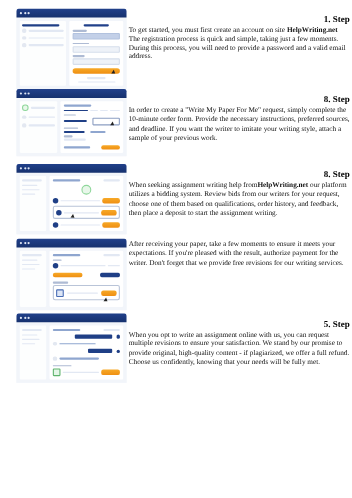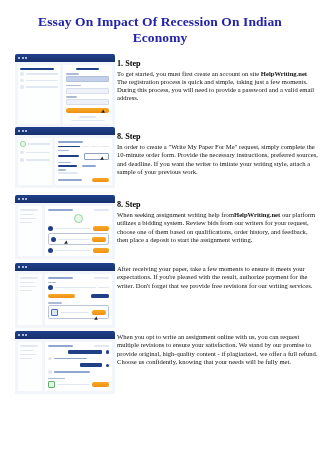--- a/index.html
+++ b/index.html
@@ -47,21 +47,21 @@
     flex: 0 0 115px;
     padding-left: 15px;
     box-sizing: border-box;
   }
   .text-wrap {
     flex: 1 1 auto;
     padding: 2px 2px 0 2px;
     box-sizing: border-box;
   }
   .step-head {
-    text-align: left;
+    text-align: right;
     font-weight: bold;
     font-size: 8.2px;
     line-height: 10px;
     margin: 3px 0 1px 0;
     color: #000;
     font-family: "Liberation Serif", serif;
   }
   .step-body {
     font-size: 6.6px;
     line-height: 8.1px;
@@ -188,21 +188,20 @@
     width: 5px; height: 5px; border-radius: 1px;
     background: #dde6f6; border: 0.5px solid #4a6db5;
     flex: 0 0 5px;
   }
 </style>
 </head>
 <body>
 
 <div class="page">
 
-  <h1 class="doc-title">Essay On Impact Of Recession On Indian Economy</h1>
 
   <div class="steps">
 
     <div class="step-row">
       <div class="shot-wrap">
         <div class="mock">
           <div class="mock-bar">
             <span class="dot"></span>
             <span class="dot"></span>
             <span class="dot"></span>
@@ -443,18 +442,19 @@
               <div class="row-flex">
                 <span class="green-box"></span>
                 <span class="bline light" style="flex:1;margin:0"></span>
                 <span class="btn-orange sm" style="width:28%"></span>
               </div>
             </div>
           </div>
         </div>
       </div>
       <div class="text-wrap">
+        <div class="step-head">5. Step</div>
         <div class="step-body"><span>When you opt to write an assignment online with us, you can request multiple revisions to ensure your satisfaction. We stand by our promise to provide original, high-quality content - if plagiarized, we offer a full refund. Choose us confidently, knowing that your needs will be fully met.</span><b></b><span></span></div>
       </div>
     </div>
 
   </div>
 </div>
 
 </body></html>

